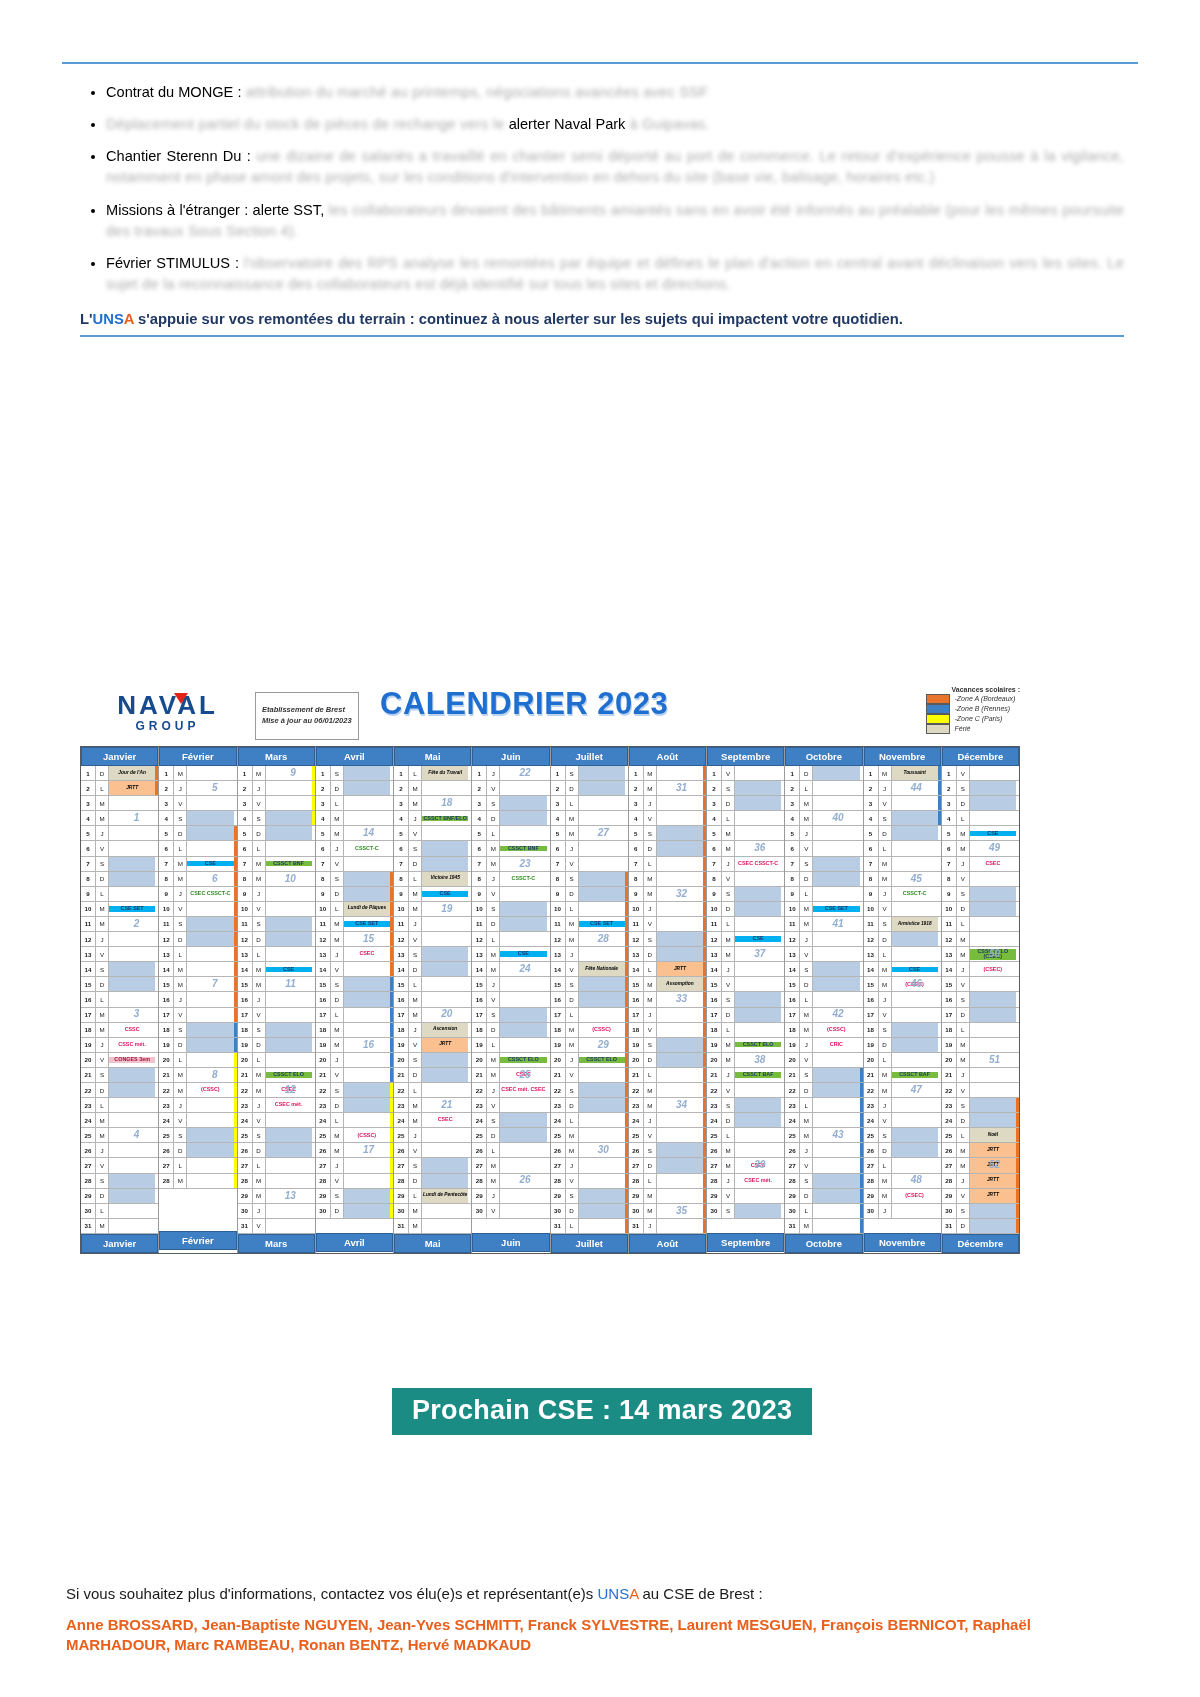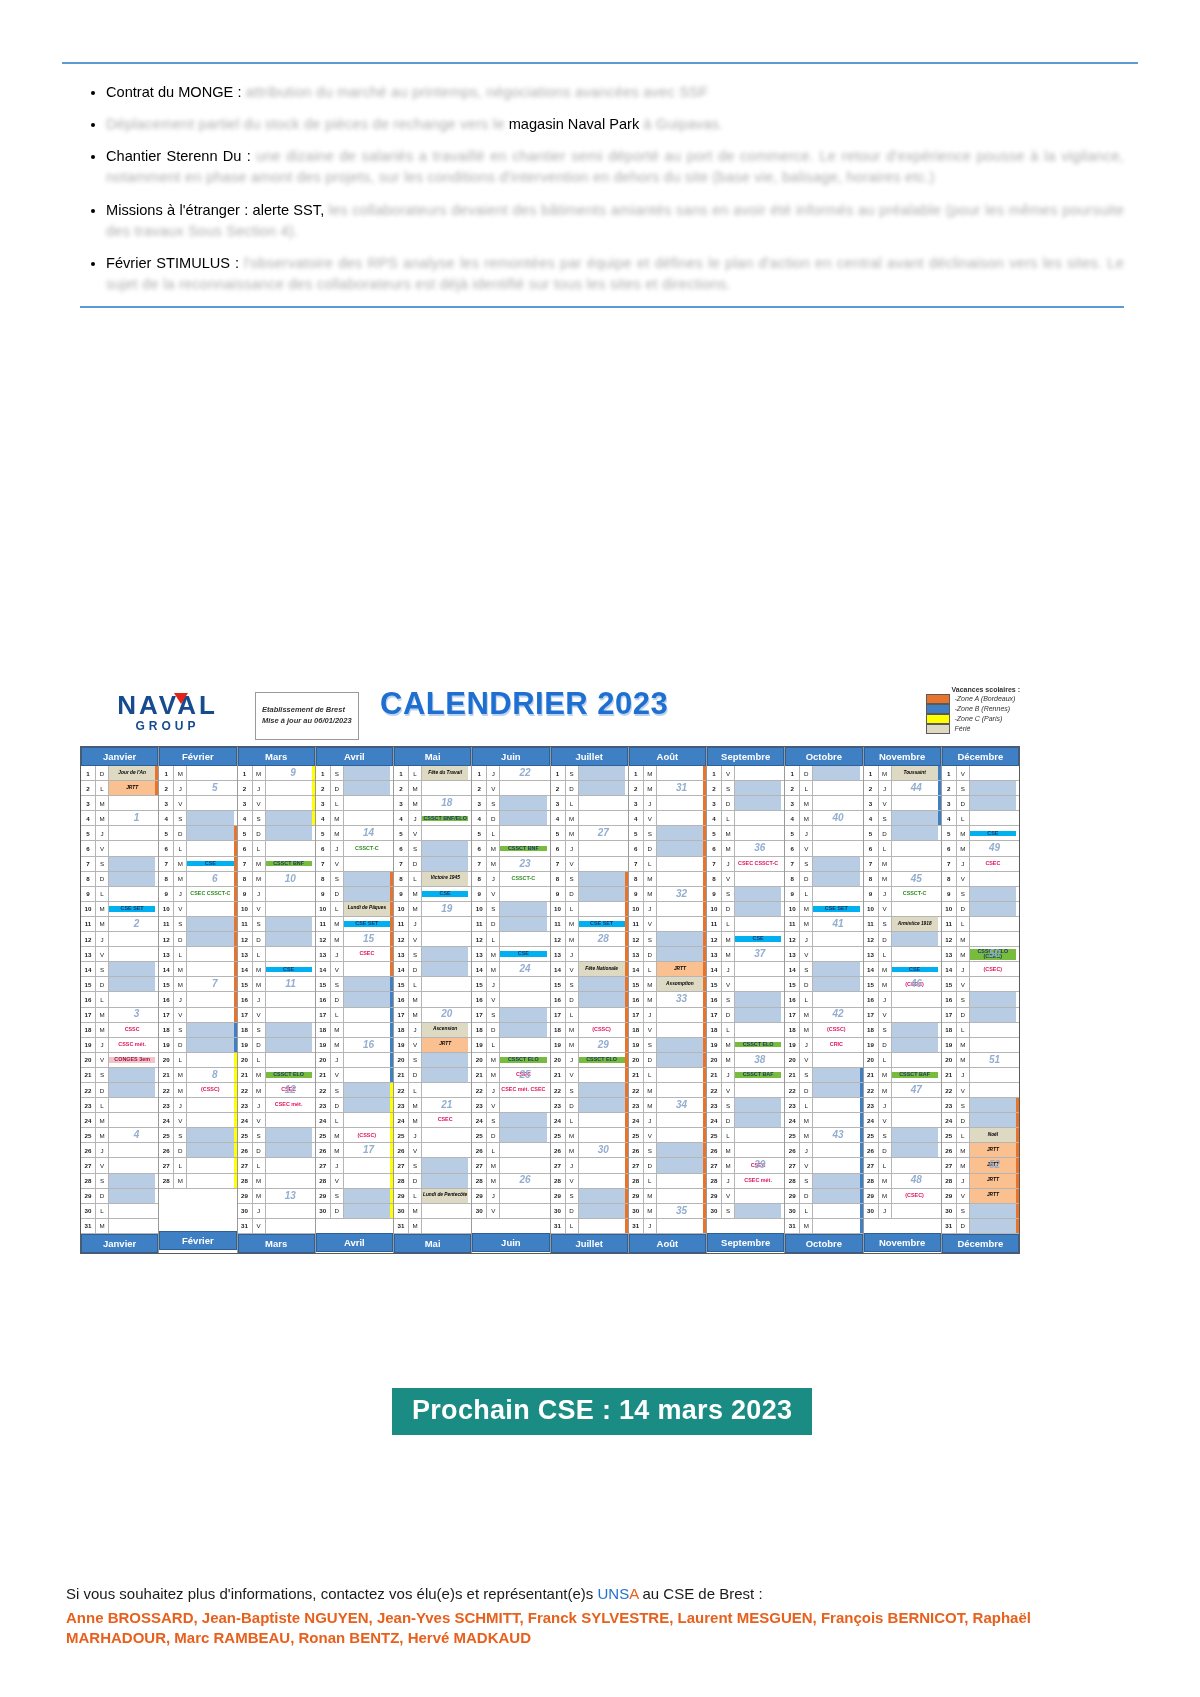--- a/index.html
+++ b/index.html
@@ -120,53 +120,56 @@
 
   
   .banner{
     position:absolute;left:392px;top:1388px;
     background:#1a8c83;color:#fff;font-size:27px;font-weight:bold;
     padding:7px 20px 9px 20px;letter-spacing:.3px;
   }
 
   
   .footer{position:absolute;left:66px;top:1585px;width:1060px;}
-  .f1{font-size:15px;color:#1a1a1a;margin-bottom:6px;}
+  .f1{font-size:15px;color:#1a1a1a;margin-bottom:13px;}
   .f2{font-size:15px;font-weight:bold;color:#e8601c;line-height:1.35;}
 </style>
 </head>
 <body>
 
 <div class="top-block">
   <div class="hrule"></div>
   <div class="top-row">
     <div class="text-cell">
       <ul class="bullets">
         <li>
           <span>Contrat du MONGE :</span>
           <span class="redact">attribution du marché au printemps, négociations avancées avec SSF</span>
         </li>
         <li>
           <span class="redact">Déplacement partiel du stock de pièces de rechange vers le</span>
-          <span>magasin Naval Park</span>
+          <span>alerter Naval Park</span>
           <span class="redact">à Guipavas.</span>
         </li>
         <li>
           <span>Chantier Sterenn Du :</span>
           <span class="redact">une dizaine de salariés a travaillé en chantier semi déporté au port de commerce. Le retour d'expérience pousse à la vigilance, notamment en phase amont des projets, sur les conditions d'intervention en dehors du site (base vie, balisage, horaires etc.)</span>
         </li>
         <li>
           <span>Missions à l'étranger : alerte SST,</span>
           <span class="redact">les collaborateurs devaient des bâtiments amiantés sans en avoir été informés au préalable (pour les mêmes poursuite des travaux Sous Section 4).</span>
         </li>
         <li>
           <span>Février STIMULUS :</span>
           <span class="redact">l'observatoire des RPS analyse les remontées par équipe et défines le plan d'action en central avant déclinaison vers les sites. Le sujet de la reconnaissance des collaborateurs est déjà identifié sur tous les sites et directions.</span>
         </li>
       </ul>
+      <div class="closing">
+        <span>L'</span><span class="u-blue">UNS</span><span class="u-orange">A</span><span> s'appuie sur vos remontées du terrain : continuez à nous alerter sur les sujets qui impactent votre quotidien.</span>
+      </div>
       <div class="hrule bottom"></div>
     </div>
   </div>
 </div>
 
 <div class="cal-wrap">
   <div class="cal-head">
     <div class="logo">
       <div class="logo-main">
         <span>NAVAL</span>

